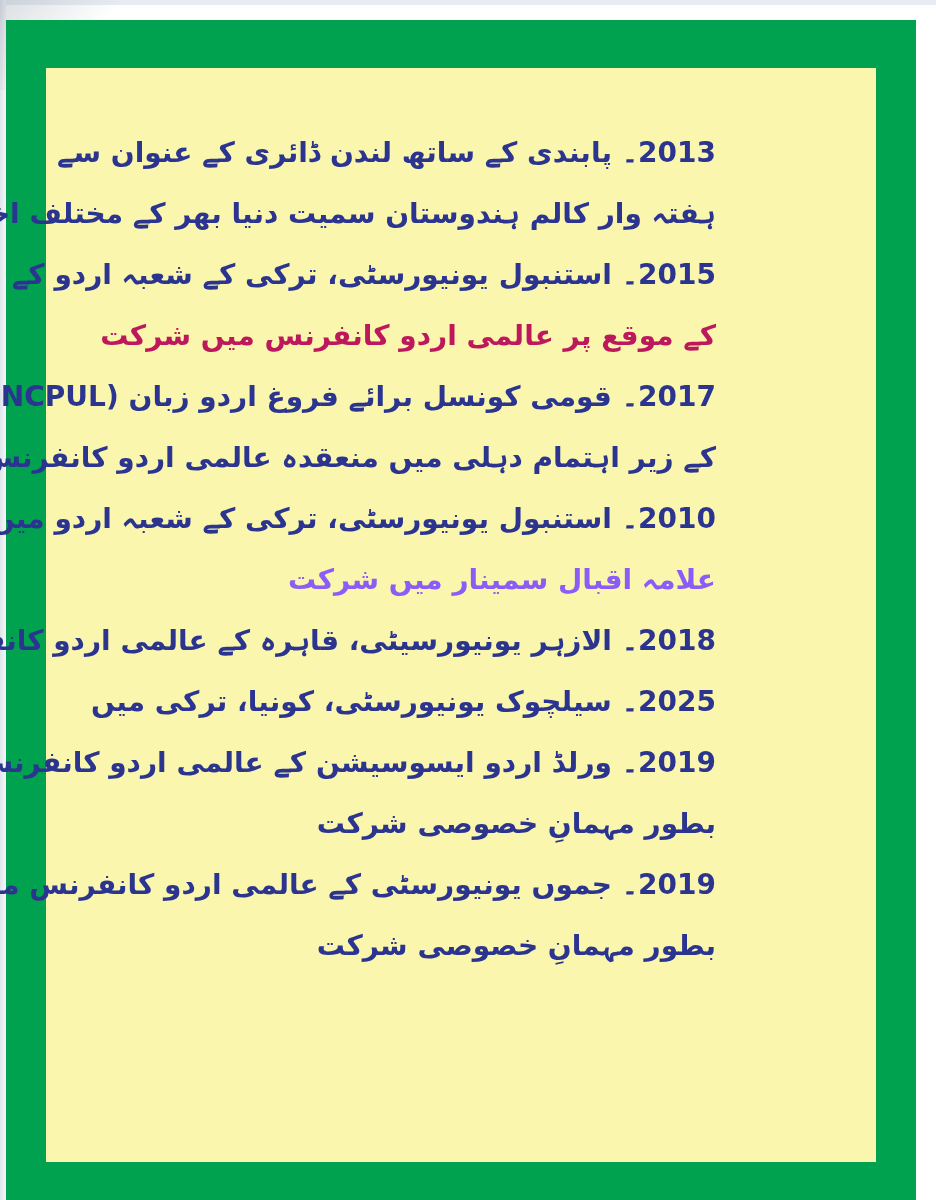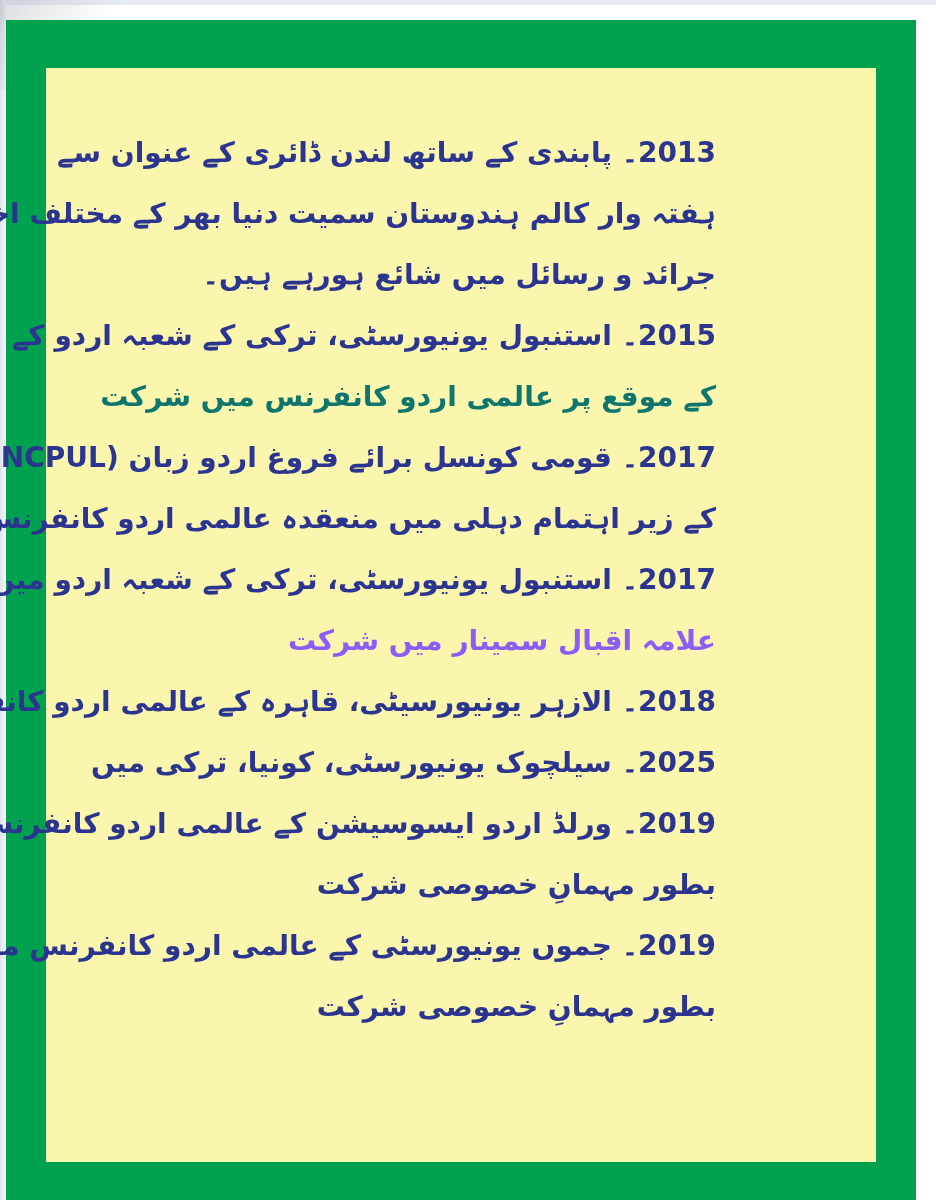--- a/index.html
+++ b/index.html
@@ -69,26 +69,25 @@
 <div class="canvas">
   <div class="scan-top-strip"></div>
   <div class="scan-left-strip"></div>
   <div class="scan-corner-shadow"></div>
 
   <div class="frame" style="background: rgb(0, 161, 79);">
     <div class="paper" style="background: rgb(250, 246, 174);">
       <div class="text-block">
           <div class="line" style="color: rgb(43, 53, 144);">2013۔ پابندی کے ساتھ لندن ڈائری کے عنوان سے</div>
           <div class="line" style="color: rgb(43, 53, 144);">ہفتہ وار کالم ہندوستان سمیت دنیا بھر کے مختلف اخباروں،</div>
-          <div class="line" style="color: rgb(43, 53, 144);">جرائد و رسائل میں شائع ہورہے ہیں۔</div>
           <div class="line" style="color: rgb(43, 53, 144);">2015۔ استنبول یونیورسٹی، ترکی کے شعبہ اردو کے صدسالہ جشن</div>
-          <div class="line" style="color: #0f766e;">کے موقع پر عالمی اردو کانفرنس میں شرکت</div>
+          <div class="line" style="color: #be185d;">کے موقع پر عالمی اردو کانفرنس میں شرکت</div>
           <div class="line" style="color: rgb(43, 53, 144);">2017۔ قومی کونسل برائے فروغ اردو زبان (NCPUL)</div>
           <div class="line" style="color: rgb(43, 53, 144);">کے زیر اہتمام دہلی میں منعقدہ عالمی اردو کانفرنس میں شرکت</div>
-          <div class="line" style="color: rgb(43, 53, 144);">2017۔ استنبول یونیورسٹی، ترکی کے شعبہ اردو میں</div>
+          <div class="line" style="color: rgb(43, 53, 144);">2010۔ استنبول یونیورسٹی، ترکی کے شعبہ اردو میں</div>
           <div class="line" style="color: #8b5cf6;">علامہ اقبال سمینار میں شرکت</div>
           <div class="line" style="color: rgb(43, 53, 144);">2018۔ الازہر یونیورسیٹی، قاہرہ کے عالمی اردو کانفرنس میں شرکت</div>
           <div class="line" style="color: rgb(43, 53, 144);">2025۔ سیلچوک یونیورسٹی، کونیا، ترکی میں</div>
           <div class="line" style="color: rgb(43, 53, 144);">2019۔ ورلڈ اردو ایسوسیشن کے عالمی اردو کانفرنس میں</div>
           <div class="line" style="color: rgb(43, 53, 144);">بطور مہمانِ خصوصی شرکت</div>
           <div class="line" style="color: rgb(43, 53, 144);">2019۔ جموں یونیورسٹی کے عالمی اردو کانفرنس میں</div>
           <div class="line" style="color: rgb(43, 53, 144);">بطور مہمانِ خصوصی شرکت</div>
         </div>
     </div>
   </div>

